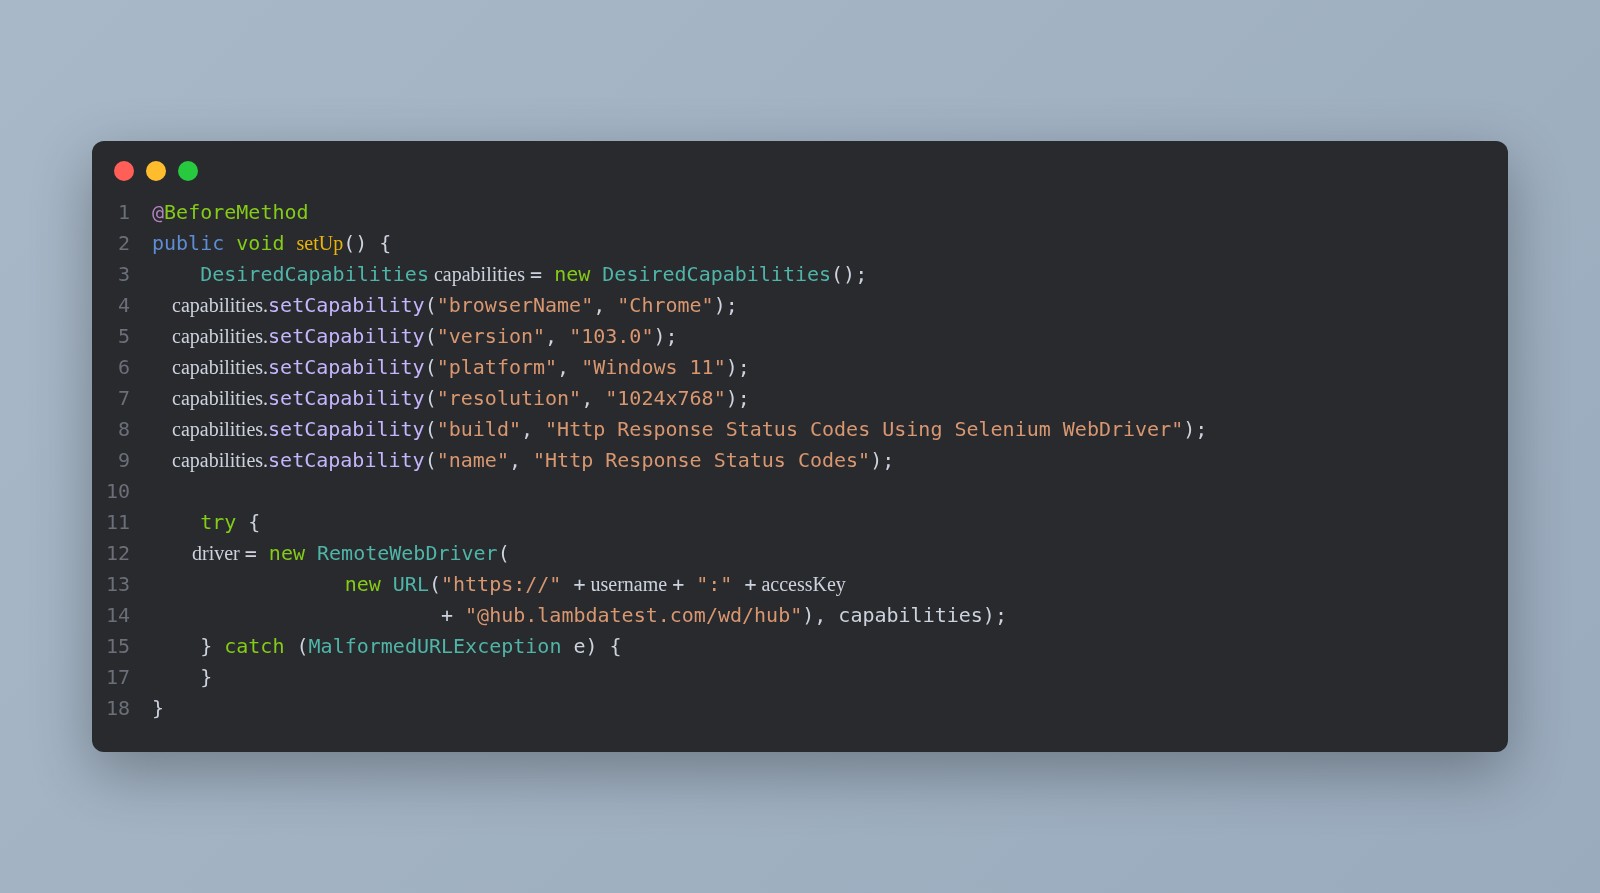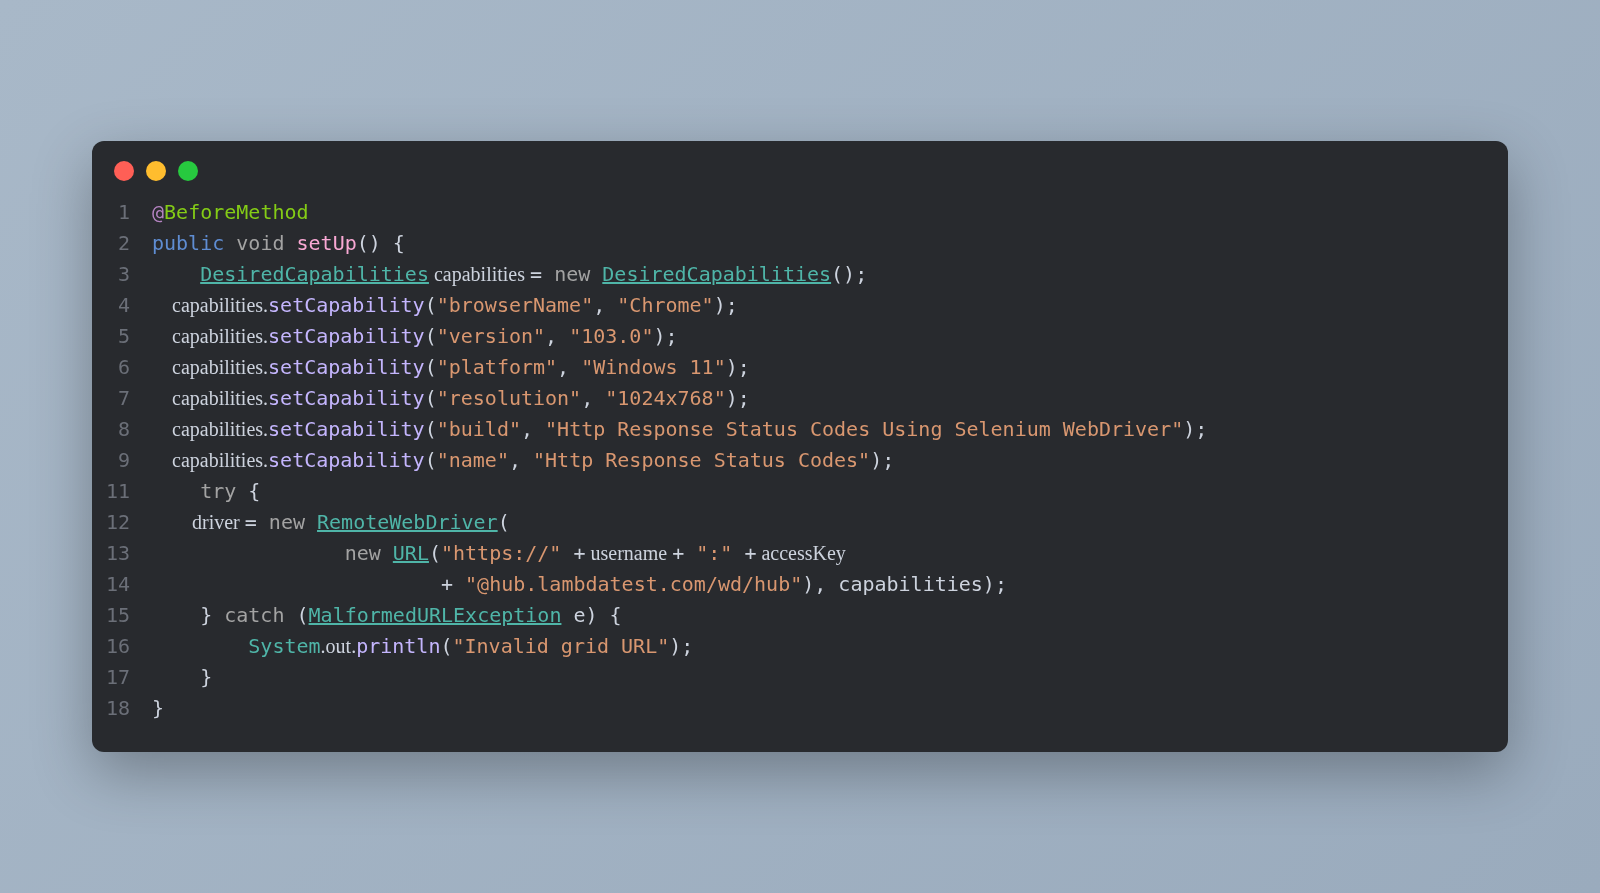--- a/index.html
+++ b/index.html
@@ -50,24 +50,24 @@
     padding-right: 22px;
     flex-shrink: 0;
     user-select: none;
   }
   .code-content {
     color: #cdd3de;
     flex: 1;
   }
   .tok-annotation-at { color: #b583c2; }
   .tok-annotation-name { color: #84cc16; }
-  .tok-keyword { color: #a3a3a3; }
+  .tok-keyword { color: #84cc16; }
   .tok-keyword-def { color: #5f8dd3; }
-  .tok-method-def { color: #f9a8d4; }
-  .tok-type { color: #4fb5a8; text-decoration: underline; }
+  .tok-method-def { color: #eab308; font-family: Liberation Serif, serif; }
+  .tok-type { color: #4fb5a8; }
   .tok-var { color: #cdd3de; font-family: Liberation Serif, serif; }
   .tok-op { color: #cdd3de; }
   .tok-method { color: #c4b5fd; }
   .tok-string { color: #d99770; }
   .tok-punct { color: #cdd3de; }
   .tok-object { color: #4fb5a8; }
 </style>
 </head>
 <body>
 
@@ -80,22 +80,22 @@
   <div class="code-area" id="code-area">
       <div class="code-line"><div class="gutter">1</div><div class="code-content"><span class="tok-annotation-at">@</span><span class="tok-annotation-name">BeforeMethod</span></div></div>
       <div class="code-line"><div class="gutter">2</div><div class="code-content"><span class="tok-keyword-def">public</span><span class="tok-punct"> </span><span class="tok-keyword">void</span><span class="tok-punct"> </span><span class="tok-method-def">setUp</span><span class="tok-punct">() {</span></div></div>
       <div class="code-line"><div class="gutter">3</div><div class="code-content"><span class="tok-punct">    </span><span class="tok-type">DesiredCapabilities</span><span class="tok-var"> capabilities </span><span class="tok-op">=</span><span class="tok-punct"> </span><span class="tok-keyword">new</span><span class="tok-punct"> </span><span class="tok-type">DesiredCapabilities</span><span class="tok-punct">();</span></div></div>
       <div class="code-line"><div class="gutter">4</div><div class="code-content"><span class="tok-var">    capabilities.</span><span class="tok-method">setCapability</span><span class="tok-punct">(</span><span class="tok-string">"browserName"</span><span class="tok-punct">, </span><span class="tok-string">"Chrome"</span><span class="tok-punct">);</span></div></div>
       <div class="code-line"><div class="gutter">5</div><div class="code-content"><span class="tok-var">    capabilities.</span><span class="tok-method">setCapability</span><span class="tok-punct">(</span><span class="tok-string">"version"</span><span class="tok-punct">, </span><span class="tok-string">"103.0"</span><span class="tok-punct">);</span></div></div>
       <div class="code-line"><div class="gutter">6</div><div class="code-content"><span class="tok-var">    capabilities.</span><span class="tok-method">setCapability</span><span class="tok-punct">(</span><span class="tok-string">"platform"</span><span class="tok-punct">, </span><span class="tok-string">"Windows 11"</span><span class="tok-punct">);</span></div></div>
       <div class="code-line"><div class="gutter">7</div><div class="code-content"><span class="tok-var">    capabilities.</span><span class="tok-method">setCapability</span><span class="tok-punct">(</span><span class="tok-string">"resolution"</span><span class="tok-punct">, </span><span class="tok-string">"1024x768"</span><span class="tok-punct">);</span></div></div>
       <div class="code-line"><div class="gutter">8</div><div class="code-content"><span class="tok-var">    capabilities.</span><span class="tok-method">setCapability</span><span class="tok-punct">(</span><span class="tok-string">"build"</span><span class="tok-punct">, </span><span class="tok-string">"Http Response Status Codes Using Selenium WebDriver"</span><span class="tok-punct">);</span></div></div>
       <div class="code-line"><div class="gutter">9</div><div class="code-content"><span class="tok-var">    capabilities.</span><span class="tok-method">setCapability</span><span class="tok-punct">(</span><span class="tok-string">"name"</span><span class="tok-punct">, </span><span class="tok-string">"Http Response Status Codes"</span><span class="tok-punct">);</span></div></div>
+      <div class="code-line"><div class="gutter">10</div><div class="code-content"><span class="tok-punct"></span></div></div>
       <div class="code-line"><div class="gutter">11</div><div class="code-content"><span class="tok-punct">    </span><span class="tok-keyword">try</span><span class="tok-punct"> {</span></div></div>
       <div class="code-line"><div class="gutter">12</div><div class="code-content"><span class="tok-var">        driver </span><span class="tok-op">=</span><span class="tok-punct"> </span><span class="tok-keyword">new</span><span class="tok-punct"> </span><span class="tok-type">RemoteWebDriver</span><span class="tok-punct">(</span></div></div>
       <div class="code-line"><div class="gutter">13</div><div class="code-content"><span class="tok-punct">                </span><span class="tok-keyword">new</span><span class="tok-punct"> </span><span class="tok-type">URL</span><span class="tok-punct">(</span><span class="tok-string">"https://"</span><span class="tok-punct"> </span><span class="tok-op">+</span><span class="tok-var"> username </span><span class="tok-op">+</span><span class="tok-punct"> </span><span class="tok-string">":"</span><span class="tok-punct"> </span><span class="tok-op">+</span><span class="tok-var"> accessKey</span></div></div>
       <div class="code-line"><div class="gutter">14</div><div class="code-content"><span class="tok-punct">                        </span><span class="tok-op">+</span><span class="tok-punct"> </span><span class="tok-string">"@hub.lambdatest.com/wd/hub"</span><span class="tok-punct">), capabilities);</span></div></div>
       <div class="code-line"><div class="gutter">15</div><div class="code-content"><span class="tok-punct">    } </span><span class="tok-keyword">catch</span><span class="tok-punct"> (</span><span class="tok-type">MalformedURLException</span><span class="tok-punct"> e) {</span></div></div>
-      <div class="code-line"><div class="gutter">16</div><div class="code-content"><span class="tok-punct">        </span><span class="tok-object">System</span><span class="tok-var">.out.</span><span class="tok-method">println</span><span class="tok-punct">(</span><span class="tok-string">"Invalid grid URL"</span><span class="tok-punct">);</span></div></div>
       <div class="code-line"><div class="gutter">17</div><div class="code-content"><span class="tok-punct">    }</span></div></div>
       <div class="code-line"><div class="gutter">18</div><div class="code-content"><span class="tok-punct">}</span></div></div>
     </div>
 </div>
 
 </body></html>

